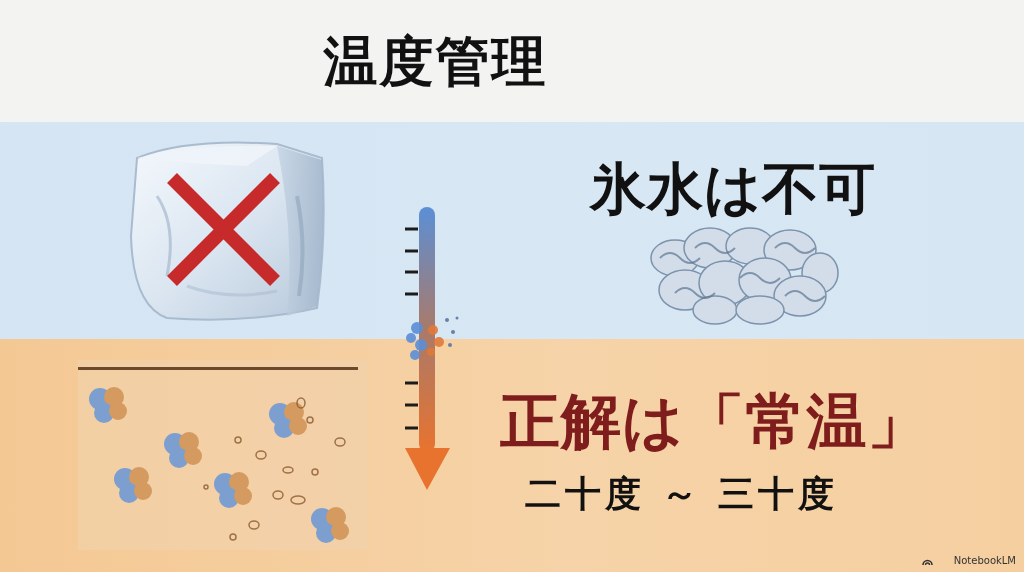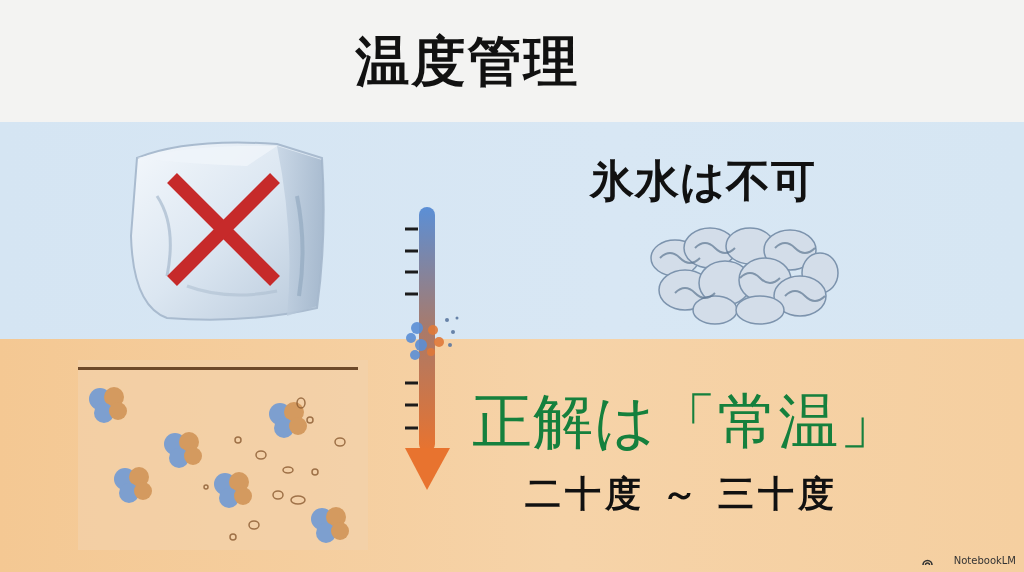--- a/index.html
+++ b/index.html
@@ -7,23 +7,23 @@
     width: 1024px; height: 572px; overflow: hidden; position: relative;
     font-family: "DejaVu Sans", "Liberation Sans", sans-serif;
     background: #f3f3f2;
   }
   .band-top { position: absolute; left: 0; top: 0; width: 1024px; height: 122px; background: #f3f3f2; }
   .band-cold { position: absolute; left: 0; top: 122px; width: 1024px; height: 217px;
     background: linear-gradient(90deg, #d5e5f3 0%, #d8e7f4 60%, #d6e6f3 100%); }
   .band-warm { position: absolute; left: 0; top: 339px; width: 1024px; height: 233px;
     background: linear-gradient(90deg, #f4c893 0%, #f6d3a8 55%, #f5cfa0 100%); }
   .title { position: absolute; left: 0; top: 22px; width: 871px; text-align: center;
-    font-size: 54px; font-weight: bold; color: #111; letter-spacing: 2px; line-height: 80px; padding-left: 32px; }
-  .no-ice { position: absolute; left: 590px; top: 152px; font-size: 44px; font-weight: bold; color: #111; letter-spacing: 1px; }
-  .answer { position: absolute; left: 472px; top: 382px; font-size: 60px; font-weight: normal; color: #15803d; letter-spacing: 1px; }
+    font-size: 54px; font-weight: bold; color: #111; letter-spacing: 2px; line-height: 80px; }
+  .no-ice { position: absolute; left: 590px; top: 152px; font-size: 56px; font-weight: bold; color: #111; letter-spacing: 1px; }
+  .answer { position: absolute; left: 500px; top: 382px; font-size: 60px; font-weight: bold; color: #7f1d1d; letter-spacing: 1px; }
   .range { position: absolute; left: 525px; top: 470px; font-size: 36px; font-weight: bold; color: #111; letter-spacing: 4px; }
   .brand { position: absolute; right: 8px; bottom: 6px; font-size: 10px; color: #333; display: flex; align-items: center; gap: 21px; }
   .ice-cube { position: absolute; left: 127px; top: 136px; width: 202px; height: 188px; }
   .protein-cold { position: absolute; left: 645px; top: 218px; width: 195px; height: 110px; }
   .thermo { position: absolute; left: 395px; top: 200px; width: 70px; height: 300px; }
   .tank { position: absolute; left: 78px; top: 360px; width: 290px; height: 190px; }
 </style>
 </head>
 <body>
 

